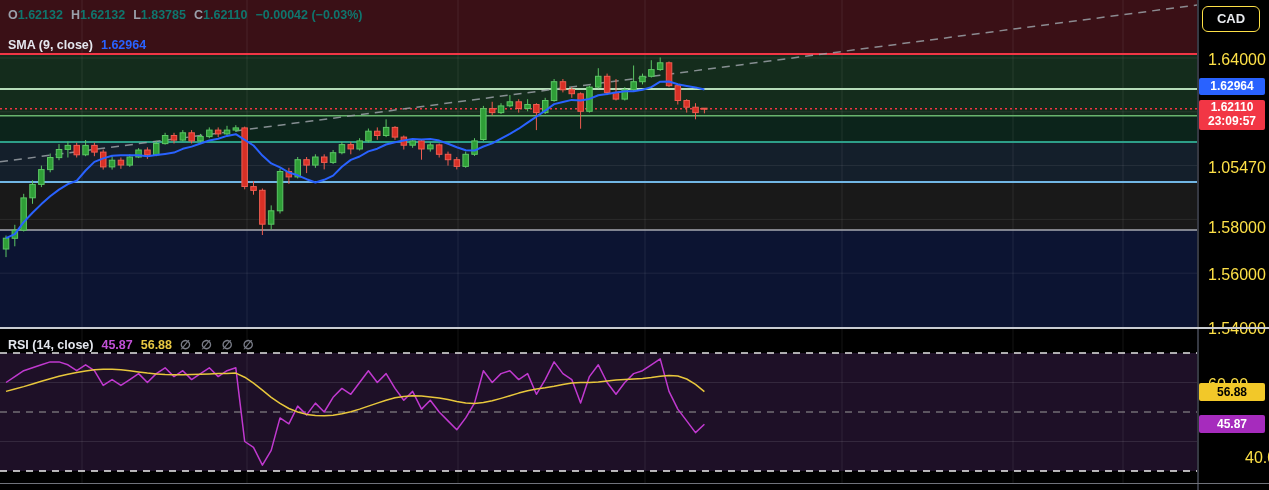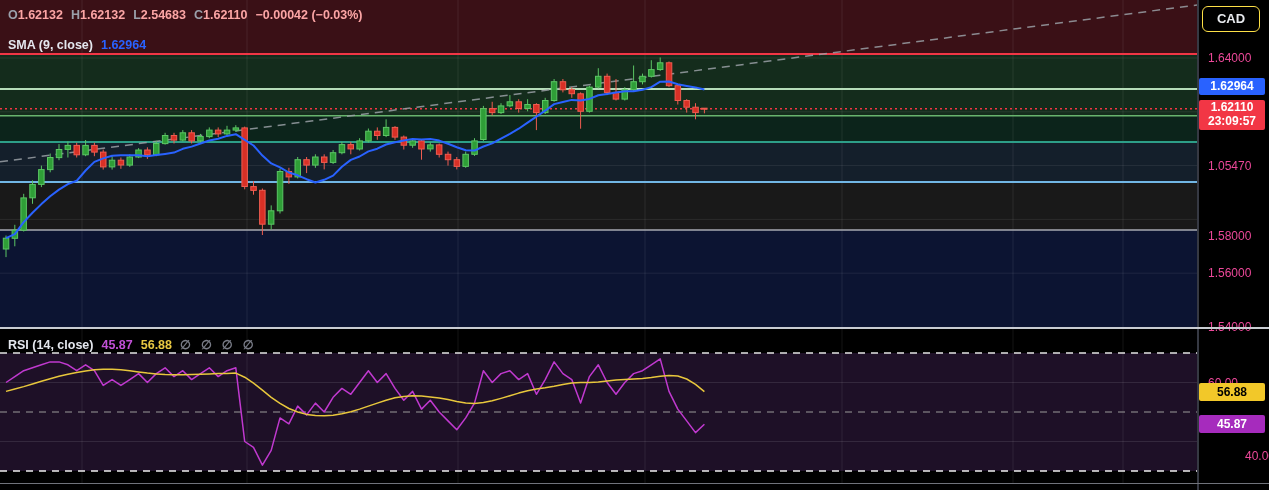--- a/index.html
+++ b/index.html
@@ -7,29 +7,29 @@
        font-family:"Liberation Sans",sans-serif;}
   svg{position:absolute;left:0;top:0;z-index:1;}
   .axis-panel{position:absolute;left:1199px;top:0;width:70px;height:490px;background:#000;z-index:3;}
   .axis-border{position:absolute;left:1197px;top:0;width:2px;height:490px;background:#363943;z-index:4;}
   .sep{position:absolute;left:0;width:1269px;z-index:5;}
   .sep-main{top:327px;height:2px;background:#c9ccd2;}
   .sep-bottom{top:483px;height:1px;background:#70737b;}
   .legend{position:absolute;z-index:8;display:flex;align-items:center;gap:8px;
           font-size:12.5px;font-weight:700;color:#e4e7ee;white-space:nowrap;}
   .legend .dim{color:#9aa0ab;font-weight:700;}
-  .legend .neg{color:#fca5a5;}
+  .legend .neg{color:#0f766e;}
   .legend .sma-val{color:#2962ff;}
   .legend .rsi-val{color:#c150d6;}
   .legend .rsi-ma-val{color:#e9c842;}
   .legend .empty{color:#787b86;letter-spacing:2px;}
   .cad-btn{position:absolute;left:3px;top:6px;width:56px;height:24px;line-height:24px;
            text-align:center;border:1px solid #fde047;border-radius:6px;color:#e8eaee;
            font-size:13px;font-weight:700;cursor:pointer;z-index:7;}
-  .ax-label{position:absolute;left:9px;color:#ec4899;font-size:12px;z-index:6;}
+  .ax-label{position:absolute;left:9px;color:#fde047;font-size:16px;z-index:6;}
   .badge{position:absolute;left:0;width:66px;text-align:center;font-size:12px;font-weight:700;
          color:#fff;z-index:7;border-radius:2px;}
   .badge .line2{display:block;margin-top:-1px;}
 </style>
 </head>
 <body>
 
 <div class="app">
 
   <svg id="chart" width="1197" height="490">
@@ -248,21 +248,21 @@
       </g>
     </svg>
 
   <div class="sep sep-main"></div>
   <div class="sep sep-bottom"></div>
   <div class="axis-border"></div>
 
   <div class="legend" style="left:8px;top:8px;">
     <span><span class="dim">O</span><span class="neg">1.62132</span></span>
     <span><span class="dim">H</span><span class="neg">1.62132</span></span>
-    <span><span class="dim">L</span><span class="neg">2.54683</span></span>
+    <span><span class="dim">L</span><span class="neg">1.83785</span></span>
     <span><span class="dim">C</span><span class="neg">1.62110</span></span>
     <span class="neg">−0.00042 (−0.03%)</span>
   </div>
 
   <div class="legend" style="left:8px;top:38px;">
     <span>SMA (9, close)</span>
     <span class="sma-val">1.62964</span>
   </div>
 
   <div class="legend" style="left:8px;top:337px;">
@@ -272,21 +272,21 @@
     <span class="empty">∅</span>
     <span class="empty">∅</span>
     <span class="empty">∅</span>
     <span class="empty">∅</span>
   </div>
 
   <div class="axis-panel" id="axisPanel">
     <div class="cad-btn">CAD</div>
   <div class="ax-label" style="top: 51px;">1.64000</div>
       <div class="ax-label" style="top: 158.6px;">1.05470</div>
-      <div class="ax-label" style="top: 229px;">1.58000</div>
+      <div class="ax-label" style="top: 219px;">1.58000</div>
       <div class="ax-label" style="top: 266.2px;">1.56000</div>
       <div class="ax-label" style="top: 320px;">1.54000</div>
       <div class="ax-label" style="top: 375.5px;">60.00</div>
       <div class="ax-label" style="top: 449px; margin-left: 37px;">40.00</div>
       <div class="badge" style="top: 77.8684px; height: 17px; line-height: 17px; background: rgb(41, 98, 255); color: rgb(255, 255, 255);">1.62964</div>
       <div class="badge" style="top: 99.841px; height: 30px; line-height: 15px; background: rgb(242, 54, 69); color: rgb(255, 255, 255);">1.62110<span class="line2">23:09:57</span></div>
       <div class="badge" style="top: 382.704px; height: 18px; line-height: 18px; background: rgb(242, 200, 41); color: rgb(0, 0, 0);">56.88</div>
       <div class="badge" style="top: 415.183px; height: 18px; line-height: 18px; background: rgb(166, 43, 189); color: rgb(255, 255, 255);">45.87</div>
     </div>
 

